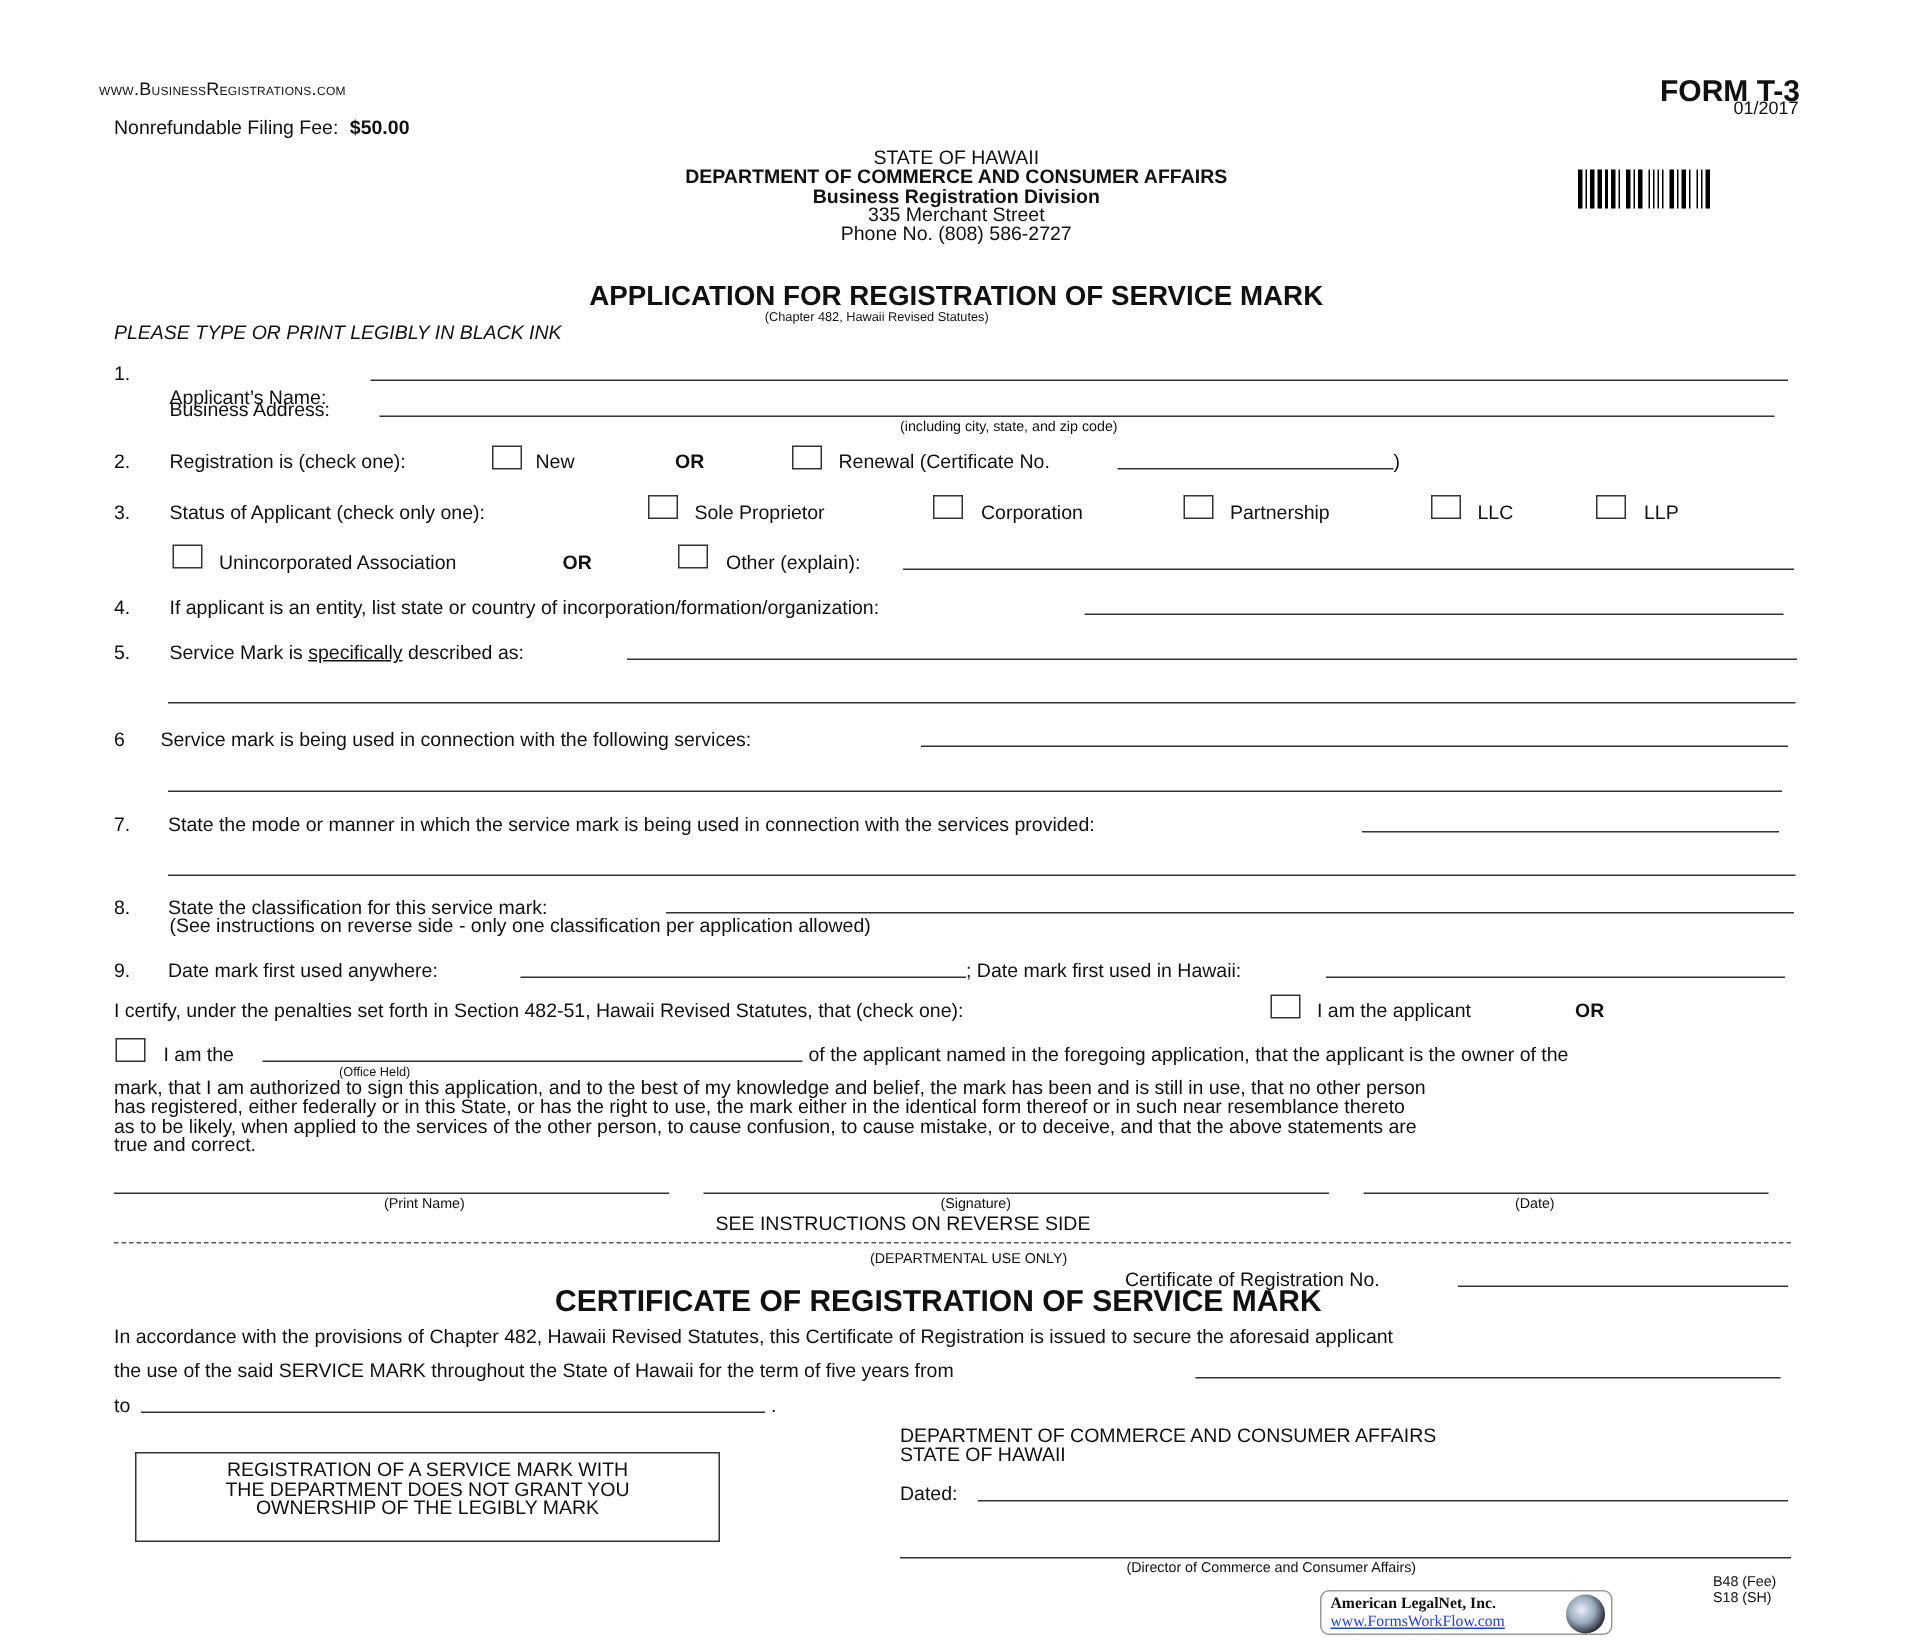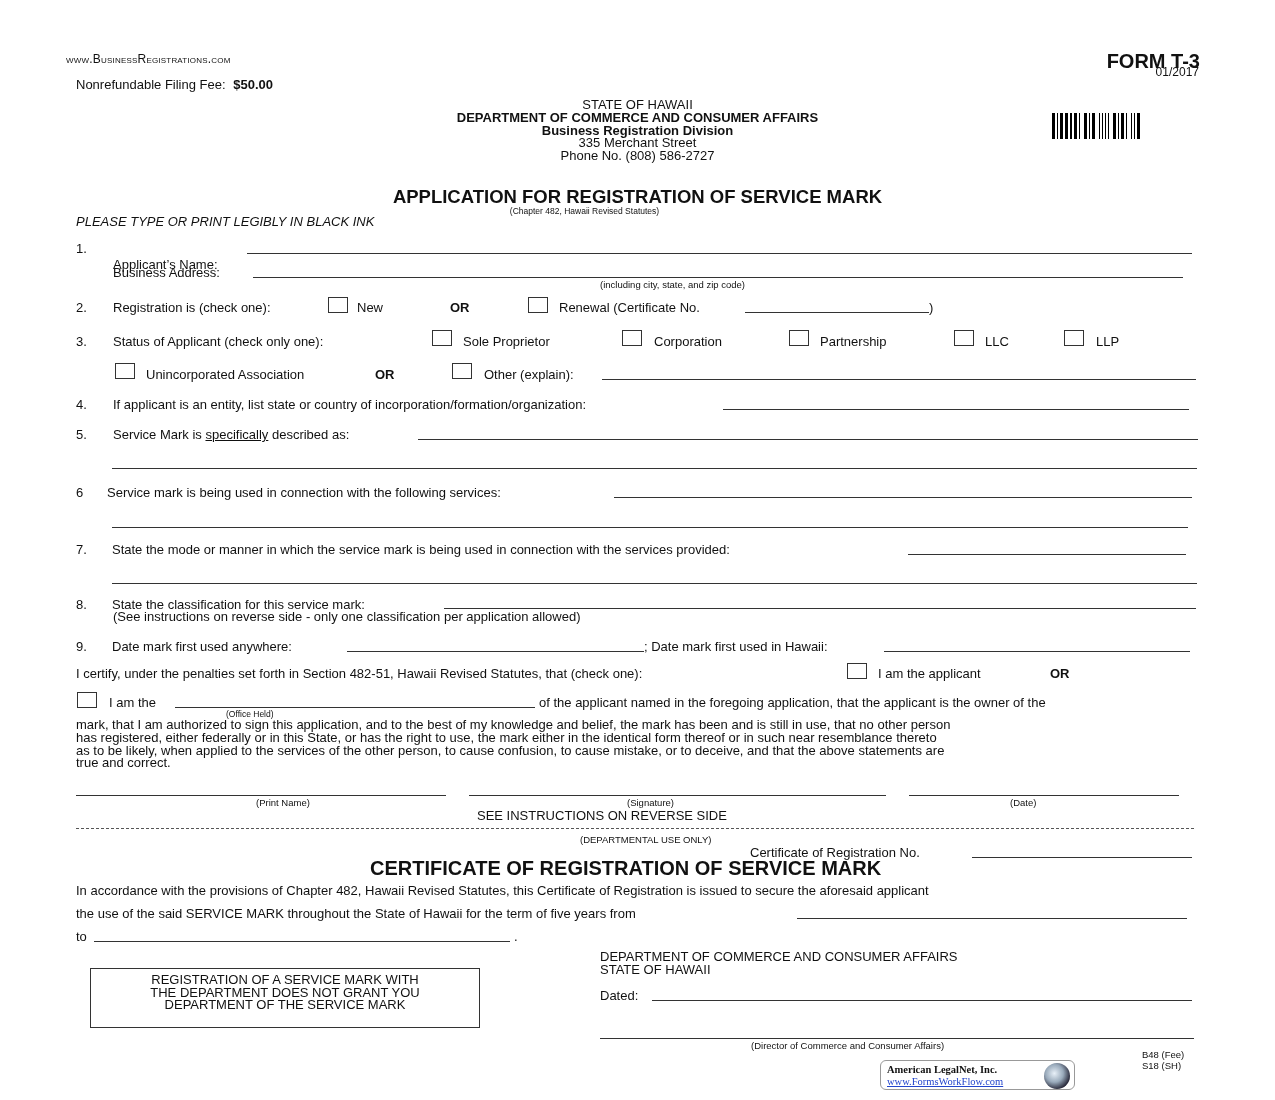--- a/index.html
+++ b/index.html
@@ -178,21 +178,21 @@
 <div class="abs f13" style="left:76px;top:883px;">In accordance with the provisions of Chapter 482, Hawaii Revised Statutes, this Certificate of Registration is issued to secure the aforesaid applicant</div>
 <div class="abs f13" style="left:76px;top:906px;">the use of the said SERVICE MARK throughout the State of Hawaii for the term of five years from</div>
 <div class="line" style="left:797px;width:390px;top:918px;"></div>
 <div class="abs f13" style="left:76px;top:929px;text-align:right;">to</div>
 <div class="line" style="left:94px;width:416px;top:941px;"></div>
 <div class="abs f13" style="left:514px;top:929px;">.</div>
 
 <div class="notice-box">
   <div>REGISTRATION OF A SERVICE MARK WITH</div>
   <div>THE DEPARTMENT DOES NOT GRANT YOU</div>
-  <div>DEPARTMENT OF THE SERVICE MARK</div>
+  <div>OWNERSHIP OF THE LEGIBLY MARK</div>
 </div>
 
 <div class="abs f13" style="left:600px;top:950px;line-height:13px;">
   <div>DEPARTMENT OF COMMERCE AND CONSUMER AFFAIRS</div>
   <div>STATE OF HAWAII</div>
 </div>
 <div class="abs f13" style="left:600px;top:988px;">Dated:</div>
 <div class="line" style="left:652px;width:540px;top:1000px;"></div>
 <div class="line" style="left:600px;width:594px;top:1038px;"></div>
 <div class="abs f9" style="left:751px;top:1040px;">(Director of Commerce and Consumer Affairs)</div>

